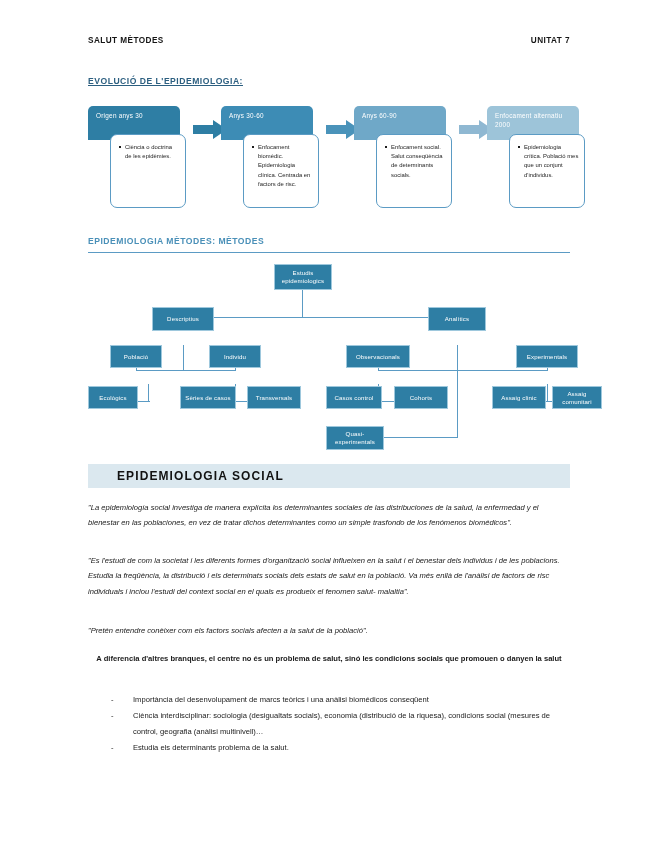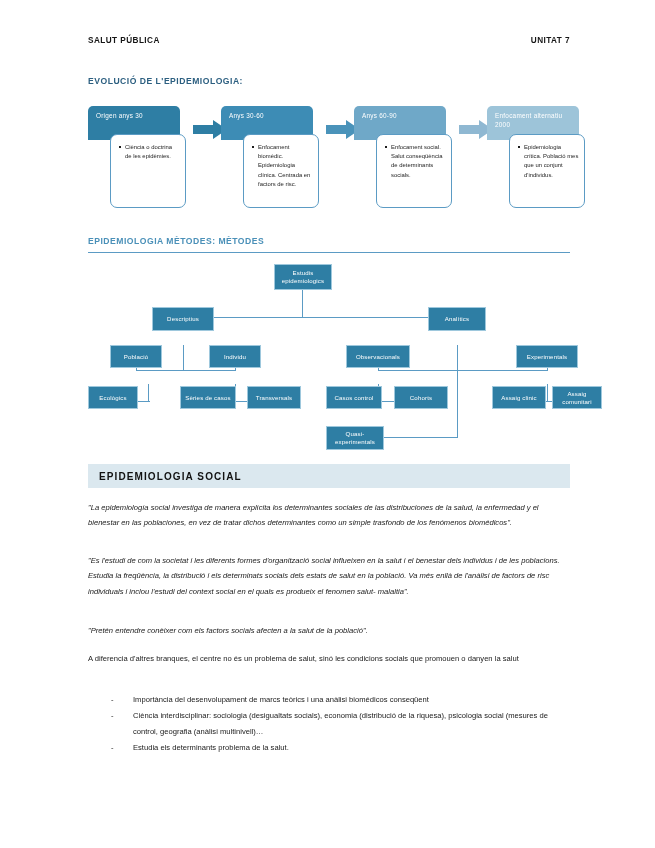--- a/index.html
+++ b/index.html
@@ -35,42 +35,42 @@
 
   
   .sec-title{
     position:absolute;
     left:88px;
     font-size:8.6px;
     font-weight:bold;
     letter-spacing:.5px;
     color:#2c5f80;
   }
-  #title-evolucio{ top:76px; }
+  #title-evolucio{ top:76px;text-decoration:underline; }
   #title-metodes{ top:236px; color:#4a90b8; }
 
   .rule{
     position:absolute;
     left:88px; width:482px;
     height:1.2px;
     background:#5b9bc4;
   }
   #rule-metodes{ top:252px; }
 
   
   .banner{
     position:absolute;
     left:88px; top:464px;
     width:482px; height:24px;
     background:#dbe8ef;
     display:flex; align-items:center;
   }
   .banner span{
-    margin-left:11px;
-    font-size:10px;
+    margin-left:29px;
+    font-size:12px;
     font-weight:bold;
     letter-spacing:1.1px;
     color:#121212;
   }
 
   
   #evolution{
     position:absolute;
     left:88px; top:106px;
     width:482px; height:114px;
@@ -149,21 +149,21 @@
   
   .para{
     position:absolute;
     left:88px;
     width:482px;
     font-size:7.6px;
     line-height:15.4px;
     color:#1a1a1a;
   }
   .para.quote{ font-style:italic; }
-  .para.plain{ font-weight:normal; }
+  .para.plain{ font-weight:bold;text-align:center; }
 
   .bullets{
     position:absolute;
     left:88px;
     width:482px;
   }
   .bullets .row{
     position:relative;
     display:flex;
     font-size:7.6px;
@@ -178,21 +178,21 @@
     box-sizing:border-box;
   }
   .bullets .btext{ flex:1; }
 </style>
 </head>
 <body>
 
 <div class="page">
 
   <div class="runhead">
-    <span>SALUT PÚBLICA</span>
+    <span>SALUT MÈTODES</span>
     <span>UNITAT 7</span>
   </div>
 
   <div class="sec-title" id="title-evolucio">EVOLUCIÓ DE L'EPIDEMIOLOGIA:</div>
 
   <div id="evolution">
 
     <div class="ev-item" style="left:0px;">
       <div class="ev-head" style="background:#2e7ea4;">Origen anys 30</div>
       <div class="ev-body">
@@ -308,21 +308,21 @@
 
   <div class="para plain" style="top:651px;">A diferencia d'altres branques, el centre no és un problema de salut, sinó les condicions socials que promouen o danyen la salut</div>
 
   <div class="bullets" style="top:692px;">
     <div class="row">
       <span class="dash">-</span>
       <span class="btext">Importància del desenvolupament de marcs teòrics i una anàlisi biomédicos conseqüent</span>
     </div>
     <div class="row">
       <span class="dash">-</span>
-      <span class="btext">Ciència interdisciplinar: sociologia (desigualtats socials), economia (distribució de la riquesa), psicologia social (mesures de control, geografia (anàlisi multinivell)…</span>
+      <span class="btext">Ciència interdisciplinar: sociologia (desigualtats socials), economia (distribució de la riquesa), condicions social (mesures de control, geografia (anàlisi multinivell)…</span>
     </div>
     <div class="row">
       <span class="dash">-</span>
       <span class="btext">Estudia els determinants problema de la salut.</span>
     </div>
   </div>
 
 </div>
 
 </body></html>

